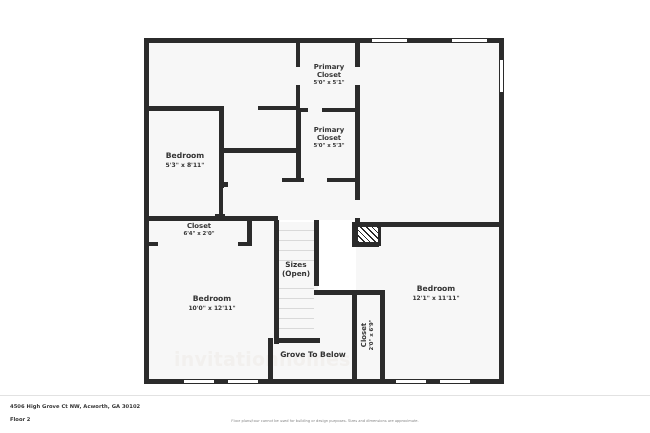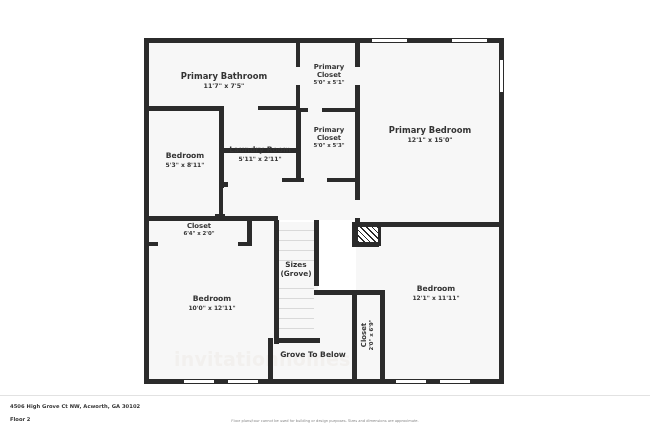--- a/index.html
+++ b/index.html
@@ -307,51 +307,39 @@
   <div class="tread" style="left:279px; top:230px; width:35px;"></div>
   <div class="tread" style="left:279px; top:240px; width:35px;"></div>
   <div class="tread" style="left:279px; top:250px; width:35px;"></div>
   <div class="tread" style="left:279px; top:260px; width:35px;"></div>
   <div class="tread" style="left:279px; top:288px; width:35px;"></div>
   <div class="tread" style="left:279px; top:298px; width:35px;"></div>
   <div class="tread" style="left:279px; top:308px; width:35px;"></div>
   <div class="tread" style="left:279px; top:318px; width:35px;"></div>
   <div class="tread" style="left:279px; top:328px; width:35px;"></div>
 
-  <div class="room-label lbl-lg" style="left:174px; top:72px; width:100px;">
-    <span class="rname">Primary Bathroom</span>
-    <span class="rdim">11'7" x 7'5"</span>
-  </div>
 
   <div class="room-label lbl-sm" style="left:300px; top:63px; width:58px;">
     <span class="rname">Primary</span>
     <span class="rname">Closet</span>
     <span class="rdim">5'0" x 5'1"</span>
   </div>
 
   <div class="room-label lbl-sm" style="left:300px; top:126px; width:58px;">
     <span class="rname">Primary</span>
     <span class="rname">Closet</span>
     <span class="rdim">5'0" x 5'3"</span>
   </div>
 
-  <div class="room-label lbl-lg" style="left:379px; top:126px; width:102px;">
-    <span class="rname">Primary Bedroom</span>
-    <span class="rdim">12'1" x 15'0"</span>
-  </div>
 
   <div class="room-label lbl-md" style="left:152px; top:152px; width:66px;">
     <span class="rname">Bedroom</span>
     <span class="rdim">5'3" x 8'11"</span>
   </div>
 
-  <div class="room-label lbl-md" style="left:219px; top:146px; width:82px;">
-    <span class="rname">Laundry Room</span>
-    <span class="rdim">5'11" x 2'11"</span>
-  </div>
 
   <div class="room-label lbl-sm" style="left:152px; top:222px; width:94px;">
     <span class="rname">Closet</span>
     <span class="rdim">6'4" x 2'0"</span>
   </div>
 
   <div class="room-label lbl-md" style="left:165px; top:295px; width:94px;">
     <span class="rname">Bedroom</span>
     <span class="rdim">10'0" x 12'11"</span>
   </div>
@@ -361,21 +349,21 @@
     <span class="rdim">12'1" x 11'11"</span>
   </div>
 
   <div class="vert-label" style="left:360px; top:372px; width:74px;">
     <span class="rname">Closet</span>
     <span class="rdim">2'0" x 6'9"</span>
   </div>
 
   <div class="stairs-label" style="left:275px; top:260px; width:42px;">
     <span>Sizes</span><br>
-    <span>(Grove)</span>
+    <span>(Open)</span>
   </div>
 
   <div class="otb-label" style="left:272px; top:350px; width:82px;">Grove To Below</div>
 
 </div>
 
 <div id="footer-divider"></div>
 <div id="address-line">4506 High Grove Ct NW, Acworth, GA 30102</div>
 <div id="floor-line">Floor 2</div>
 <div id="disclaimer-line">Floor plans/tour cannot be used for building or design purposes. Sizes and dimensions are approximate.</div>

